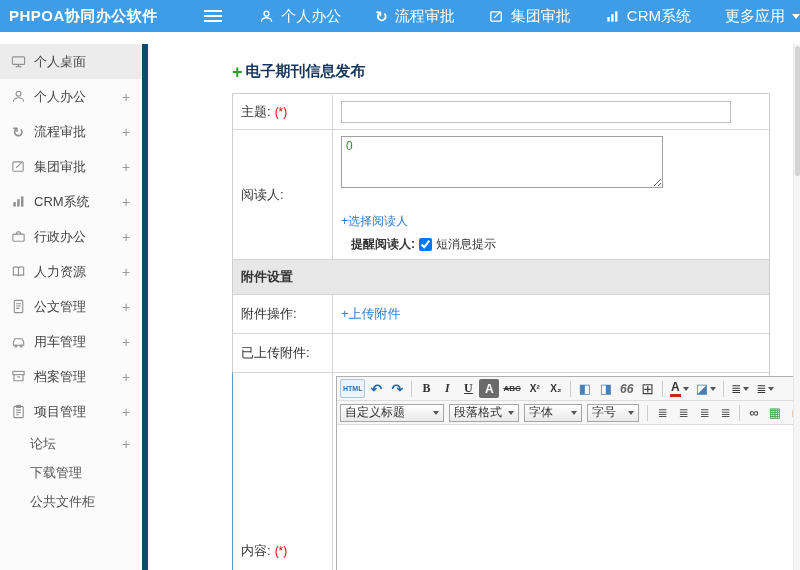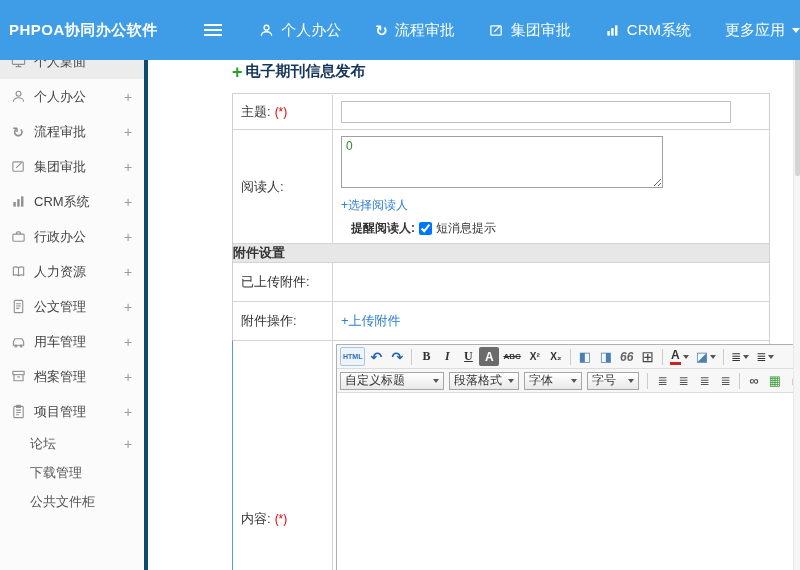--- a/index.html
+++ b/index.html
@@ -1,33 +1,33 @@
 <!DOCTYPE html>
 <html><head>
 <meta charset="utf-8">
 <style>
   * { margin:0; padding:0; box-sizing:border-box; }
   html,body { width:800px; height:570px; overflow:hidden; background:#fff;
     font-family:"Liberation Sans","DejaVu Sans",sans-serif; }
 
   
-  .topbar { position:absolute; top:0; left:0; right:0; height:60px;
+  .topbar { position:absolute; top:0; left:0; right:0; height:32px;
     background:#3E9DE6; display:flex; align-items:center; color:#fff; z-index:5; }
   .brand { width:196px; padding-left:9px; font-size:15px; font-weight:bold; letter-spacing:.5px; }
   .burger-wrap { width:40px; display:flex; align-items:center; justify-content:center; cursor:pointer; }
   .burger { display:inline-block; width:18px; height:2px; background:#fff;
     box-shadow:0 -5px 0 #fff, 0 5px 0 #fff; }
   .topnav { display:flex; align-items:center; gap:34px; margin-left:26px; }
   .tn-item { display:flex; align-items:center; gap:7px; font-size:15px; cursor:pointer; white-space:nowrap; }
   .tn-glyph { font-size:15px; font-weight:bold; line-height:1; }
   .car { width:0; height:0; border:4px solid transparent; border-top:5px solid #fff; margin-top:4px; }
 
   
   .sidebar { position:absolute; top:44px; left:0; width:148px; bottom:0;
-    background:#fbfbfb; border-right:4px solid #0c4a6e; overflow:hidden; }
+    background:#fbfbfb; border-right:6px solid #0c4a6e; overflow:hidden; }
   .s-item { height:35px; display:flex; align-items:center; gap:8px; padding:0 10px;
     font-size:13px; color:#444; cursor:pointer; }
   .s-item.active { background:#ececec; }
   .s-ico { width:16px; display:inline-flex; justify-content:center; color:#909090; font-size:14px; font-weight:bold; }
   .s-lbl { flex:1; }
   .s-exp { color:#9a9a9a; font-size:14px; width:12px; text-align:center; }
   .s-sub { height:29px; display:flex; align-items:center; padding:0 10px 0 30px;
     font-size:13px; color:#555; cursor:pointer; }
   .s-sub .s-lbl { flex:1; }
 
@@ -39,29 +39,29 @@
   .pt-text { font-size:15px; font-weight:bold; color:#17365D; }
 
   .form-table { width:538px; border:1px solid #cfcfcf; }
   .frow { display:flex; }
   .frow + .frow { border-top:1px solid #d4d4d4; }
   .fl { width:100px; min-width:100px; padding:8px; font-size:13px; color:#333;
     border-right:1px solid #d4d4d4; display:flex; align-items:center; gap:4px; }
   .fc { flex:1; padding:6px 8px; font-size:13px; color:#333; }
   .req { color:#E60000; font-size:12px; }
   .section-bar { background:#e7e7e7; font-weight:bold; font-size:13px; color:#333;
-    flex:1; }
+    padding:8px; flex:1; }
   .row-subject { min-height:35px; align-items:center; }
   .row-subject .fc { display:flex; align-items:center; }
   .inp { width:390px; height:22px; border:1px solid #bfbfbf; background:#fff; padding:0 4px; font-size:13px; }
   .row-readers { min-height:102px; }
   textarea.readers { width:322px; height:52px; border:1px solid #a0a0a0; resize:both;
     font-size:12px; padding:2px 4px; color:#2f8a2f; font-family:"Liberation Sans",sans-serif; }
   a.link { color:#2D7DD2; text-decoration:none; font-size:12px; cursor:pointer; display:inline-block; }
-  .readers-link { margin-top:6px; }
+  .readers-link { margin-top:22px; }
   .hint-line { margin-top:6px; font-size:12px; color:#333; display:flex; align-items:center; gap:4px; flex-wrap:nowrap; }
   .hint-line b { margin-left:10px; }
   .row-mid { min-height:39px; align-items:stretch; }
   .row-mid .fc { display:flex; align-items:center; }
   .row-content { border-left:1px solid #5b9bd5; margin-left:-1px; }
   .row-content .fl { align-items:center; }
   .row-content .fc { padding:3px; }
 
   
   .editor { border:1px solid #b0b0b0; background:#fff; }
@@ -325,32 +325,32 @@
         </div>
       </div>
     </div>
 
     <div class="frow">
       <div class="section-bar">附件设置</div>
     </div>
 
     <div class="frow row-mid">
       <div class="fl">
-        <span>已上传附件:</span>
-      </div>
-      <div class="fc"></div>
+        <span>附件操作:</span>
+      </div>
+      <div class="fc">
+        <a class="link" style="font-size:13px">+上传附件</a>
+      </div>
     </div>
 
     <div class="frow row-mid">
       <div class="fl">
-        <span>附件操作:</span>
-      </div>
-      <div class="fc">
-        <a class="link" style="font-size:13px">+上传附件</a>
-      </div>
+        <span>已上传附件:</span>
+      </div>
+      <div class="fc"></div>
     </div>
 
     <div class="frow row-content">
       <div class="fl">
         <span>内容:</span>
         <span class="req">(*)</span>
       </div>
       <div class="fc">
         <div class="editor">
 

